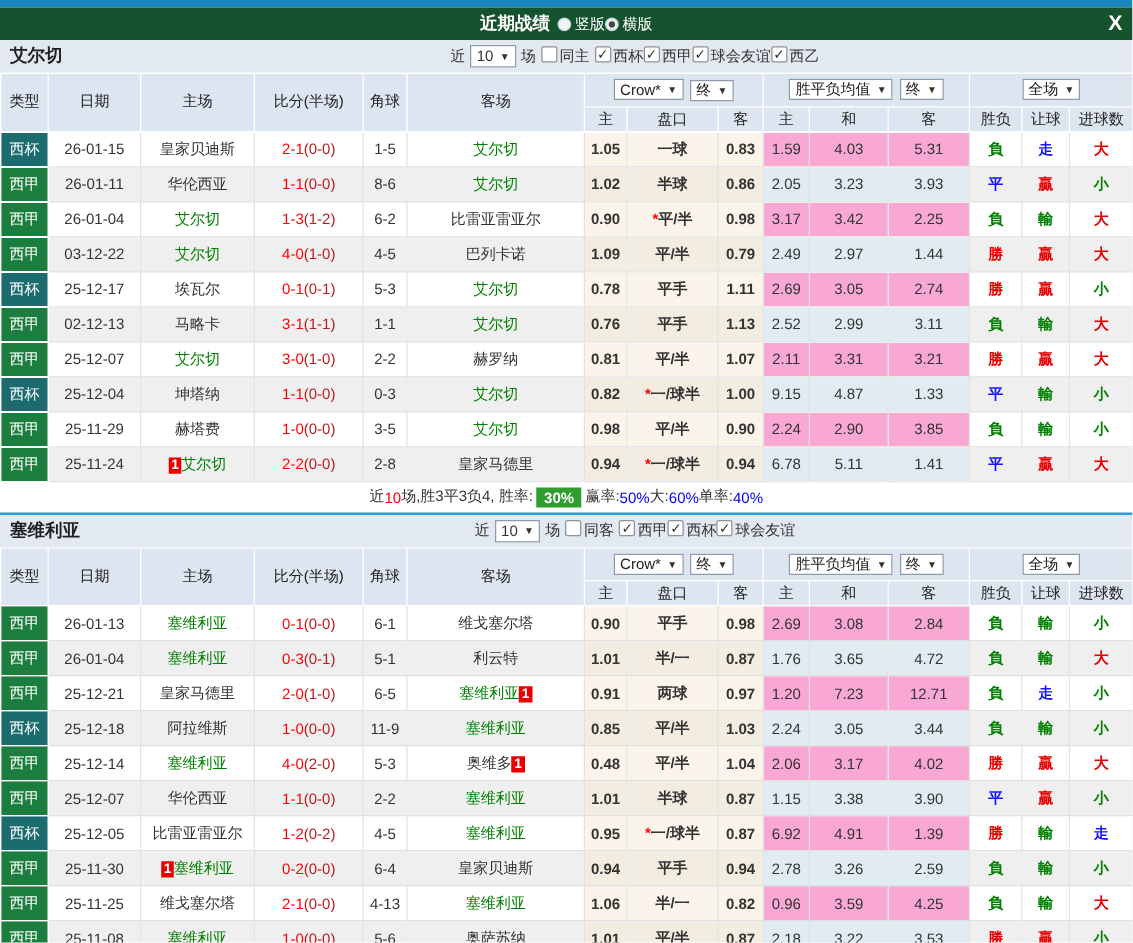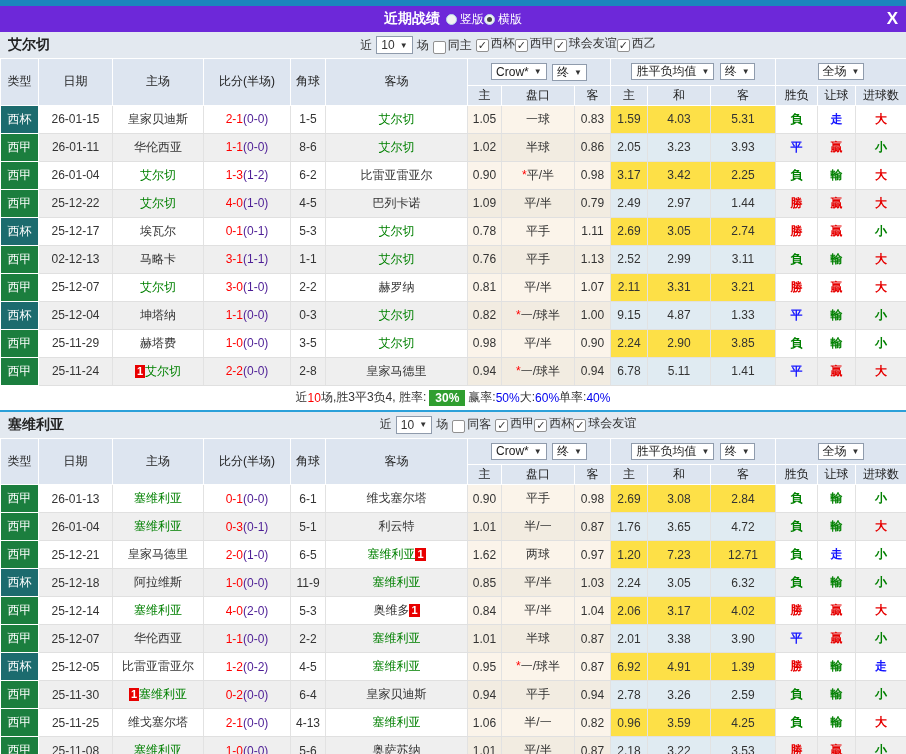--- a/index.html
+++ b/index.html
@@ -1,59 +1,59 @@
 <!DOCTYPE html>
 <html><head>
 <meta charset="utf-8">
 <style>
   * { margin:0; padding:0; box-sizing:border-box; }
   html,body { width:906px; background:#fff; font-family:"Liberation Sans","DejaVu Sans",sans-serif; }
   body { height:754px; overflow:hidden; font-size:12px; color:#333; }
 
   
   .topstrip { height:6px; background:#1b85bd; }
-  .titlebar { height:26px; background:#6d28d9; color:#fff; display:flex; align-items:center; justify-content:center; position:relative; gap:6px; }
+  .titlebar { height:26px; background:#14532d; color:#fff; display:flex; align-items:center; justify-content:center; position:relative; gap:6px; }
   .titlebar .ttl { font-weight:bold; font-size:14px; }
   .radio-opt { display:inline-flex; align-items:center; gap:3px; cursor:pointer; font-size:12px; }
   .radio { width:11px; height:11px; border-radius:50%; background:#f2f2f2; border:1px solid #b9d9ea; display:inline-block; position:relative; }
   .radio.on::after { content:""; position:absolute; left:2px; top:2px; width:5px; height:5px; border-radius:50%; background:#444; }
   .close-x { position:absolute; right:8px; top:1px; font-size:17px; font-weight:bold; color:#fff; cursor:pointer; line-height:24px; }
 
   
   .sec-head { background:#e3e9f0; display:flex; align-items:center; position:relative; height:26px; }
   .sec-head.second { height:28px; border-top:2px solid #2ba0d9; }
   .team-name { position:absolute; left:8px; font-weight:bold; font-size:14px; color:#222; }
   .filters { margin:0 auto; display:flex; align-items:center; gap:4px; padding-left:110px; }
   .sel-box { background:#fff; border:1px solid #8f9bac; height:18px; display:inline-flex; align-items:center; gap:5px; padding:0 4px; cursor:pointer; }
   .sel-box::after { content:"▼"; font-size:8px; color:#333; }
   .cb { width:13px; height:13px; border:1px solid #919191; background:#fff; border-radius:2px; display:inline-block; position:relative; vertical-align:-2px; cursor:pointer; }
   .cb.checked::after { content:"✓"; position:absolute; left:1px; top:-1px; font-size:11px; font-weight:bold; color:#333; }
-  .flt-item { display:inline-flex; align-items:flex-end; gap:2px; }
+  .flt-item { display:inline-flex; align-items:flex-start; gap:2px; }
 
   
   table { width:906px; table-layout:fixed; border-collapse:collapse; }
   thead th { background:#dde5f0; border:1px solid #fff; font-weight:normal; font-size:12px; color:#222; }
   thead tr.r1 th { height:22px; }
   thead tr.r2 th { height:20px; }
   thead .grp { text-align:center; }
   thead .grp .sel-box { height:17px; margin:4px 1px; }
   tbody td { height:28px; text-align:center; border-right:1px solid #e2e2e2; border-bottom:1px solid #e0e0e0; overflow:hidden; white-space:nowrap; }
   tbody tr:nth-child(odd)  td { background:#fff; }
   tbody tr:nth-child(even) td { background:#efefef; }
   tbody td.type { color:#fff; border:1px solid #fff; }
   tbody td.type.t-liga { background:#1b7e3e; }
   tbody td.type.t-cup  { background:#1c6b6e; }
-  tbody tr td.odds  { background:#fbf4ea; }
+  tbody tr td.odds  { background:#fbf4ea;font-weight:bold; }
   tbody tr:nth-child(even) td.odds { background:#f2ece1; }
-  tbody tr td.avg   { background:#fde047; }
+  tbody tr td.avg   { background:#f9a8d4; }
   tbody tr:nth-child(even) td.avg { background:#e0ebf2; }
   .focus-team { color:#008000; }
   .redcard { display:inline-block; background:#e80000; color:#fff; font-size:11px; line-height:13px; padding:0 2px; font-weight:bold; }
   .ft { color:#f00;margin-top:48px; }
-  .ht { color:#4c1d95; }
+  .ht { color:#b91c1c; }
   .star { color:#f00; }
   .c-r { color:#e60000; font-weight:bold; }
   .c-g { color:#008000; font-weight:bold; }
   .c-b { color:#1414ff; font-weight:bold; }
 
   
   .summary { height:24px; display:flex; align-items:center; justify-content:center; background:#fff; font-size:12px; }
   .summary .seg-r { color:#f00; }
   .summary .seg-b { color:#0000ee; }
   .summary .seg-badge { background:#2f9e2f; color:#fff; padding:1px 6px; margin:0 3px; font-weight:bold; }
@@ -198,21 +198,21 @@
           <td class="odds">0.98</td>
           <td class="avg">3.17</td>
           <td class="avg">3.42</td>
           <td class="avg">2.25</td>
           <td class="c-g">負</td>
           <td class="c-g">輸</td>
           <td class="c-r">大</td>
         </tr>
         <tr>
           <td class="type t-liga">西甲</td>
-          <td>25-12-22</td>
+          <td>03-12-22</td>
           <td><span class="focus-team">艾尔切</span></td>
           <td><span class="ft">4-0</span><span class="ht">(1-0)</span></td>
           <td>4-5</td>
           <td><span>巴列卡诺</span></td>
           <td class="odds">1.09</td>
           <td class="odds"><span>平/半</span></td>
           <td class="odds">0.79</td>
           <td class="avg">2.49</td>
           <td class="avg">2.97</td>
           <td class="avg">1.44</td>
@@ -446,21 +446,21 @@
           <td class="c-g">輸</td>
           <td class="c-r">大</td>
         </tr>
         <tr>
           <td class="type t-liga">西甲</td>
           <td>25-12-21</td>
           <td><span>皇家马德里</span></td>
           <td><span class="ft">2-0</span><span class="ht">(1-0)</span></td>
           <td>6-5</td>
           <td><span class="focus-team">塞维利亚</span><span class="redcard">1</span></td>
-          <td class="odds">1.62</td>
+          <td class="odds">0.91</td>
           <td class="odds"><span>两球</span></td>
           <td class="odds">0.97</td>
           <td class="avg">1.20</td>
           <td class="avg">7.23</td>
           <td class="avg">12.71</td>
           <td class="c-g">負</td>
           <td class="c-b">走</td>
           <td class="c-g">小</td>
         </tr>
         <tr>
@@ -468,53 +468,53 @@
           <td>25-12-18</td>
           <td><span>阿拉维斯</span></td>
           <td><span class="ft">1-0</span><span class="ht">(0-0)</span></td>
           <td>11-9</td>
           <td><span class="focus-team">塞维利亚</span></td>
           <td class="odds">0.85</td>
           <td class="odds"><span>平/半</span></td>
           <td class="odds">1.03</td>
           <td class="avg">2.24</td>
           <td class="avg">3.05</td>
-          <td class="avg">6.32</td>
+          <td class="avg">3.44</td>
           <td class="c-g">負</td>
           <td class="c-g">輸</td>
           <td class="c-g">小</td>
         </tr>
         <tr>
           <td class="type t-liga">西甲</td>
           <td>25-12-14</td>
           <td><span class="focus-team">塞维利亚</span></td>
           <td><span class="ft">4-0</span><span class="ht">(2-0)</span></td>
           <td>5-3</td>
           <td><span>奥维多</span><span class="redcard">1</span></td>
-          <td class="odds">0.84</td>
+          <td class="odds">0.48</td>
           <td class="odds"><span>平/半</span></td>
           <td class="odds">1.04</td>
           <td class="avg">2.06</td>
           <td class="avg">3.17</td>
           <td class="avg">4.02</td>
           <td class="c-r">勝</td>
           <td class="c-r">贏</td>
           <td class="c-r">大</td>
         </tr>
         <tr>
           <td class="type t-liga">西甲</td>
           <td>25-12-07</td>
           <td><span>华伦西亚</span></td>
           <td><span class="ft">1-1</span><span class="ht">(0-0)</span></td>
           <td>2-2</td>
           <td><span class="focus-team">塞维利亚</span></td>
           <td class="odds">1.01</td>
           <td class="odds"><span>半球</span></td>
           <td class="odds">0.87</td>
-          <td class="avg">2.01</td>
+          <td class="avg">1.15</td>
           <td class="avg">3.38</td>
           <td class="avg">3.90</td>
           <td class="c-b">平</td>
           <td class="c-r">贏</td>
           <td class="c-g">小</td>
         </tr>
         <tr>
           <td class="type t-cup">西杯</td>
           <td>25-12-05</td>
           <td><span>比雷亚雷亚尔</span></td>

